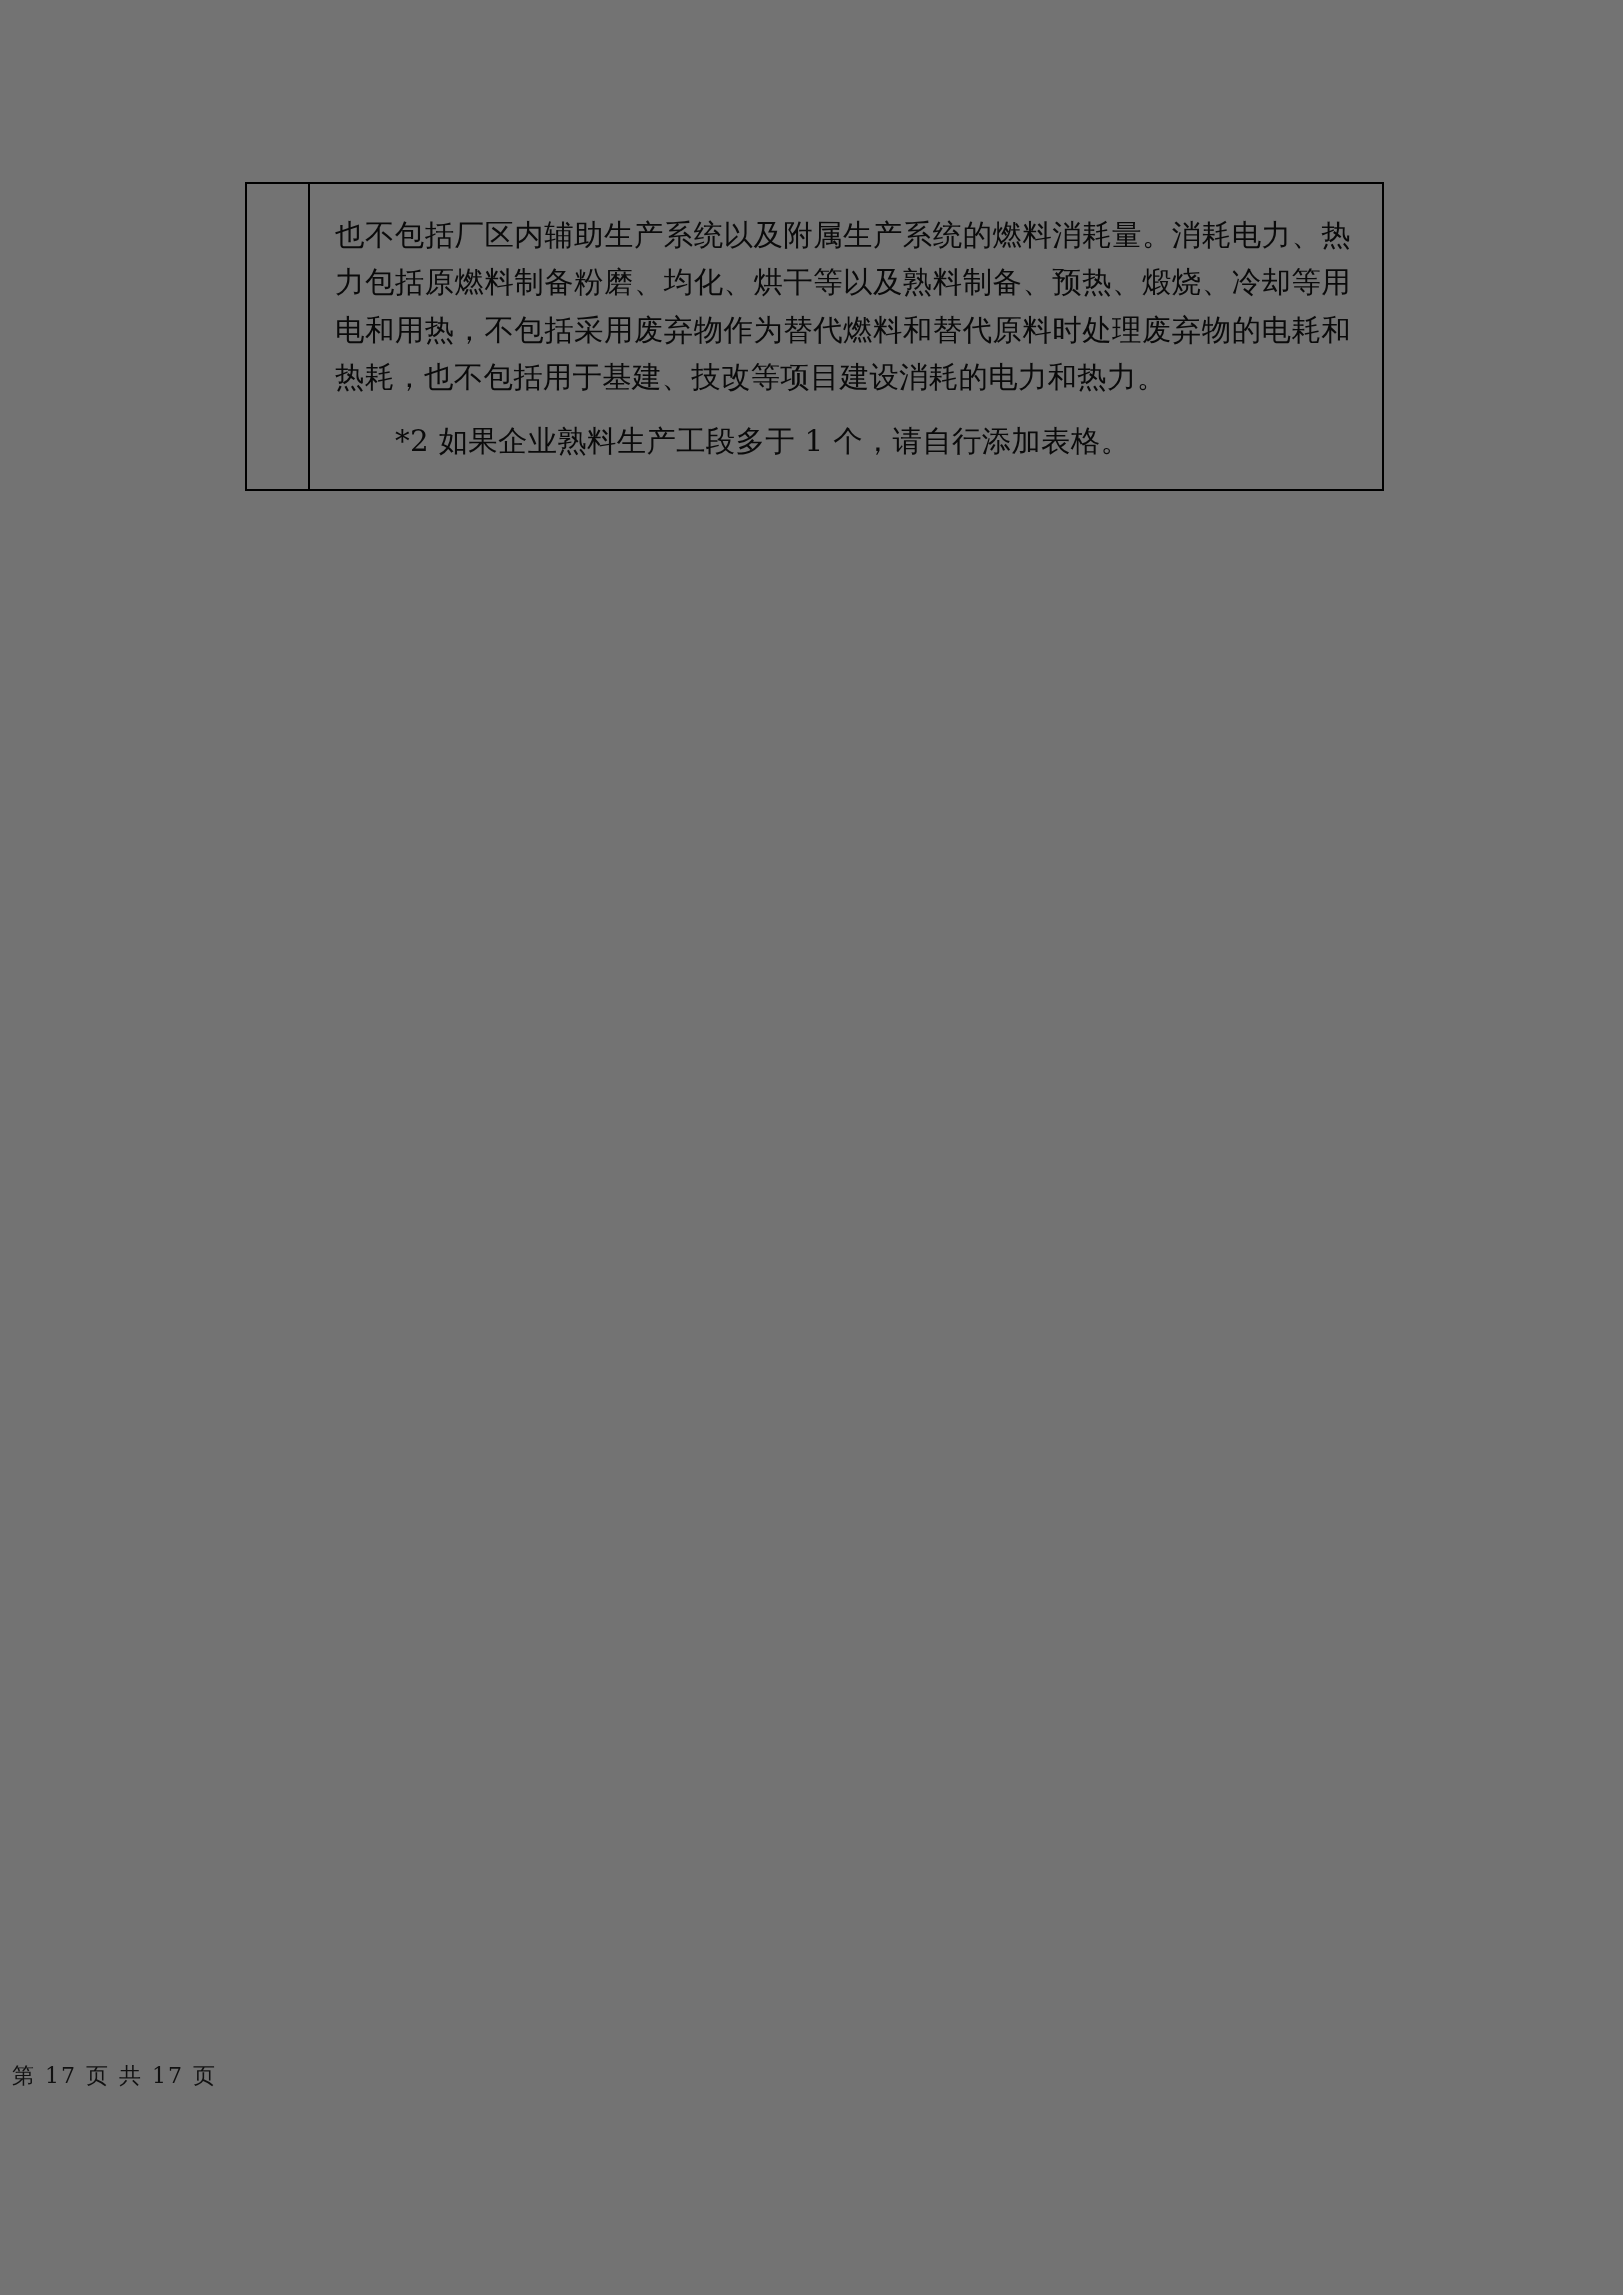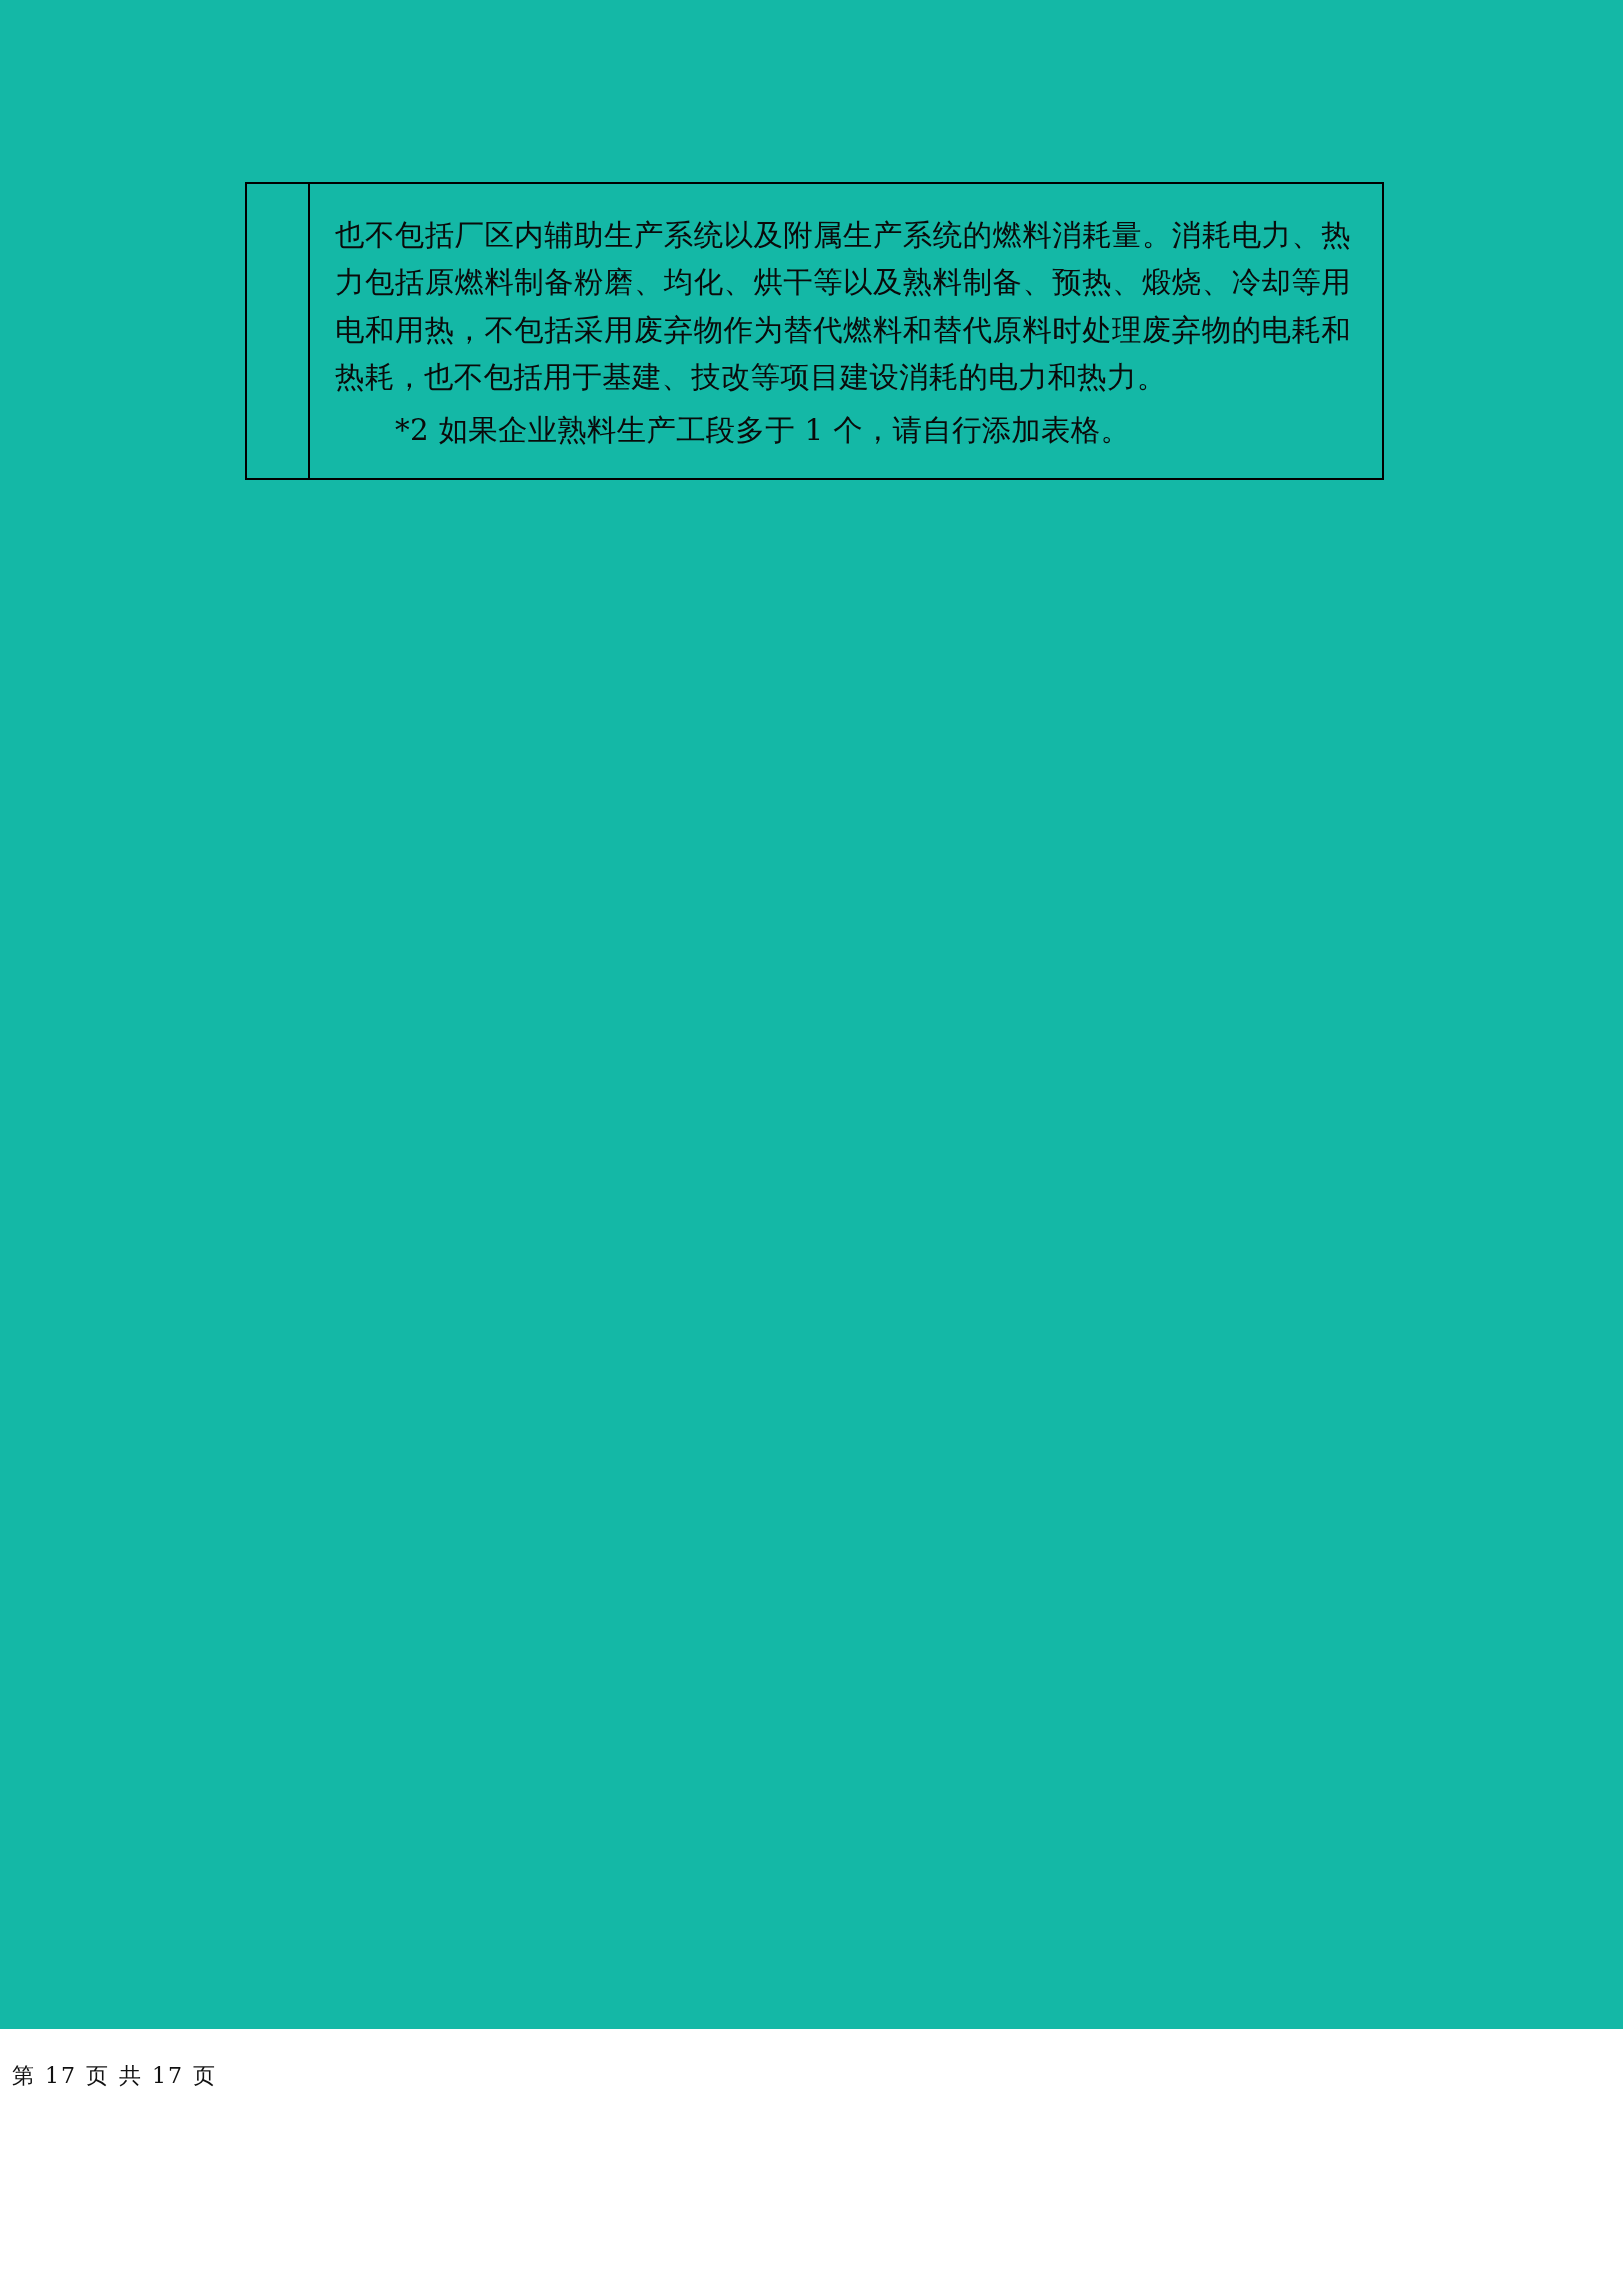--- a/index.html
+++ b/index.html
@@ -13,22 +13,22 @@
     position: relative;
     font-family: "DejaVu Serif", serif;
     color: #000000;
   }
 
   .page {
     position: absolute;
     left: 0;
     top: 0;
     width: 1623px;
-    height: 2029px;
-    background: #14b8a6;
+    height: 2295px;
+    background: #737373;
   }
 
   
   .table-block {
     position: absolute;
     left: 245px;
     top: 182px;
     width: 1139px;
     border: 2px solid #000000;
     box-sizing: border-box;
@@ -55,21 +55,21 @@
     font-size: 29.4px;
     line-height: 1.62;
     letter-spacing: 0.3px;
     text-align: justify;
     text-justify: inter-ideograph;
     margin: 0;
     color: #0a0a0a;
   }
 
   .para + .para {
-    margin-top: 5px;
+    margin-top: 16px;
   }
 
   .indent {
     text-indent: 60px;
   }
 
   
   .footer {
     position: absolute;
     left: 12px;

